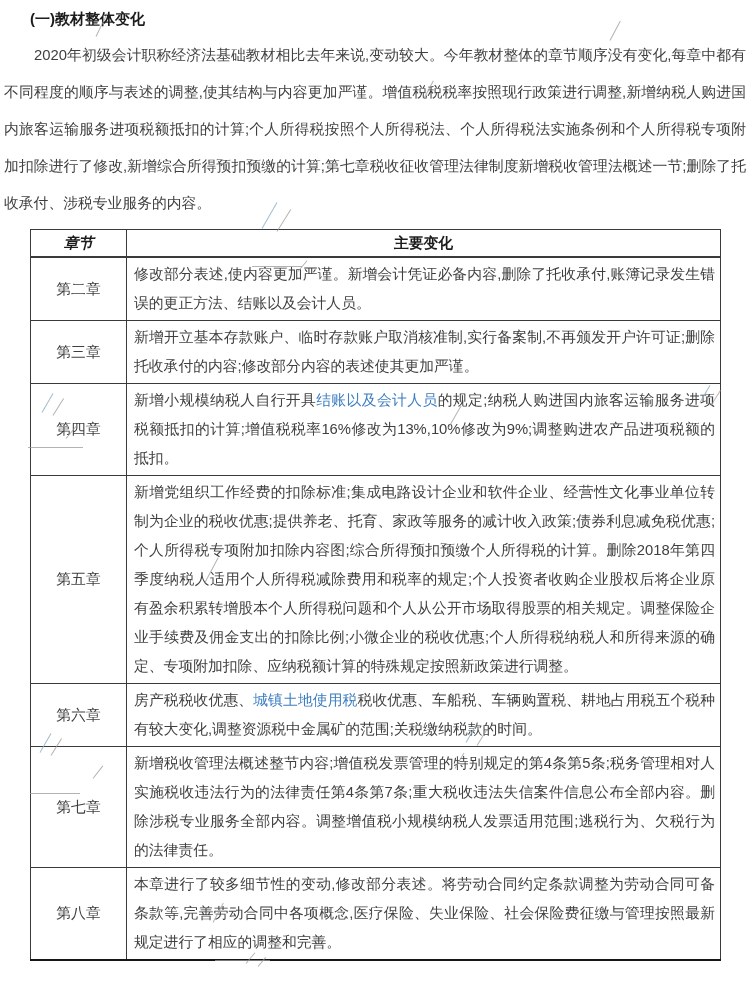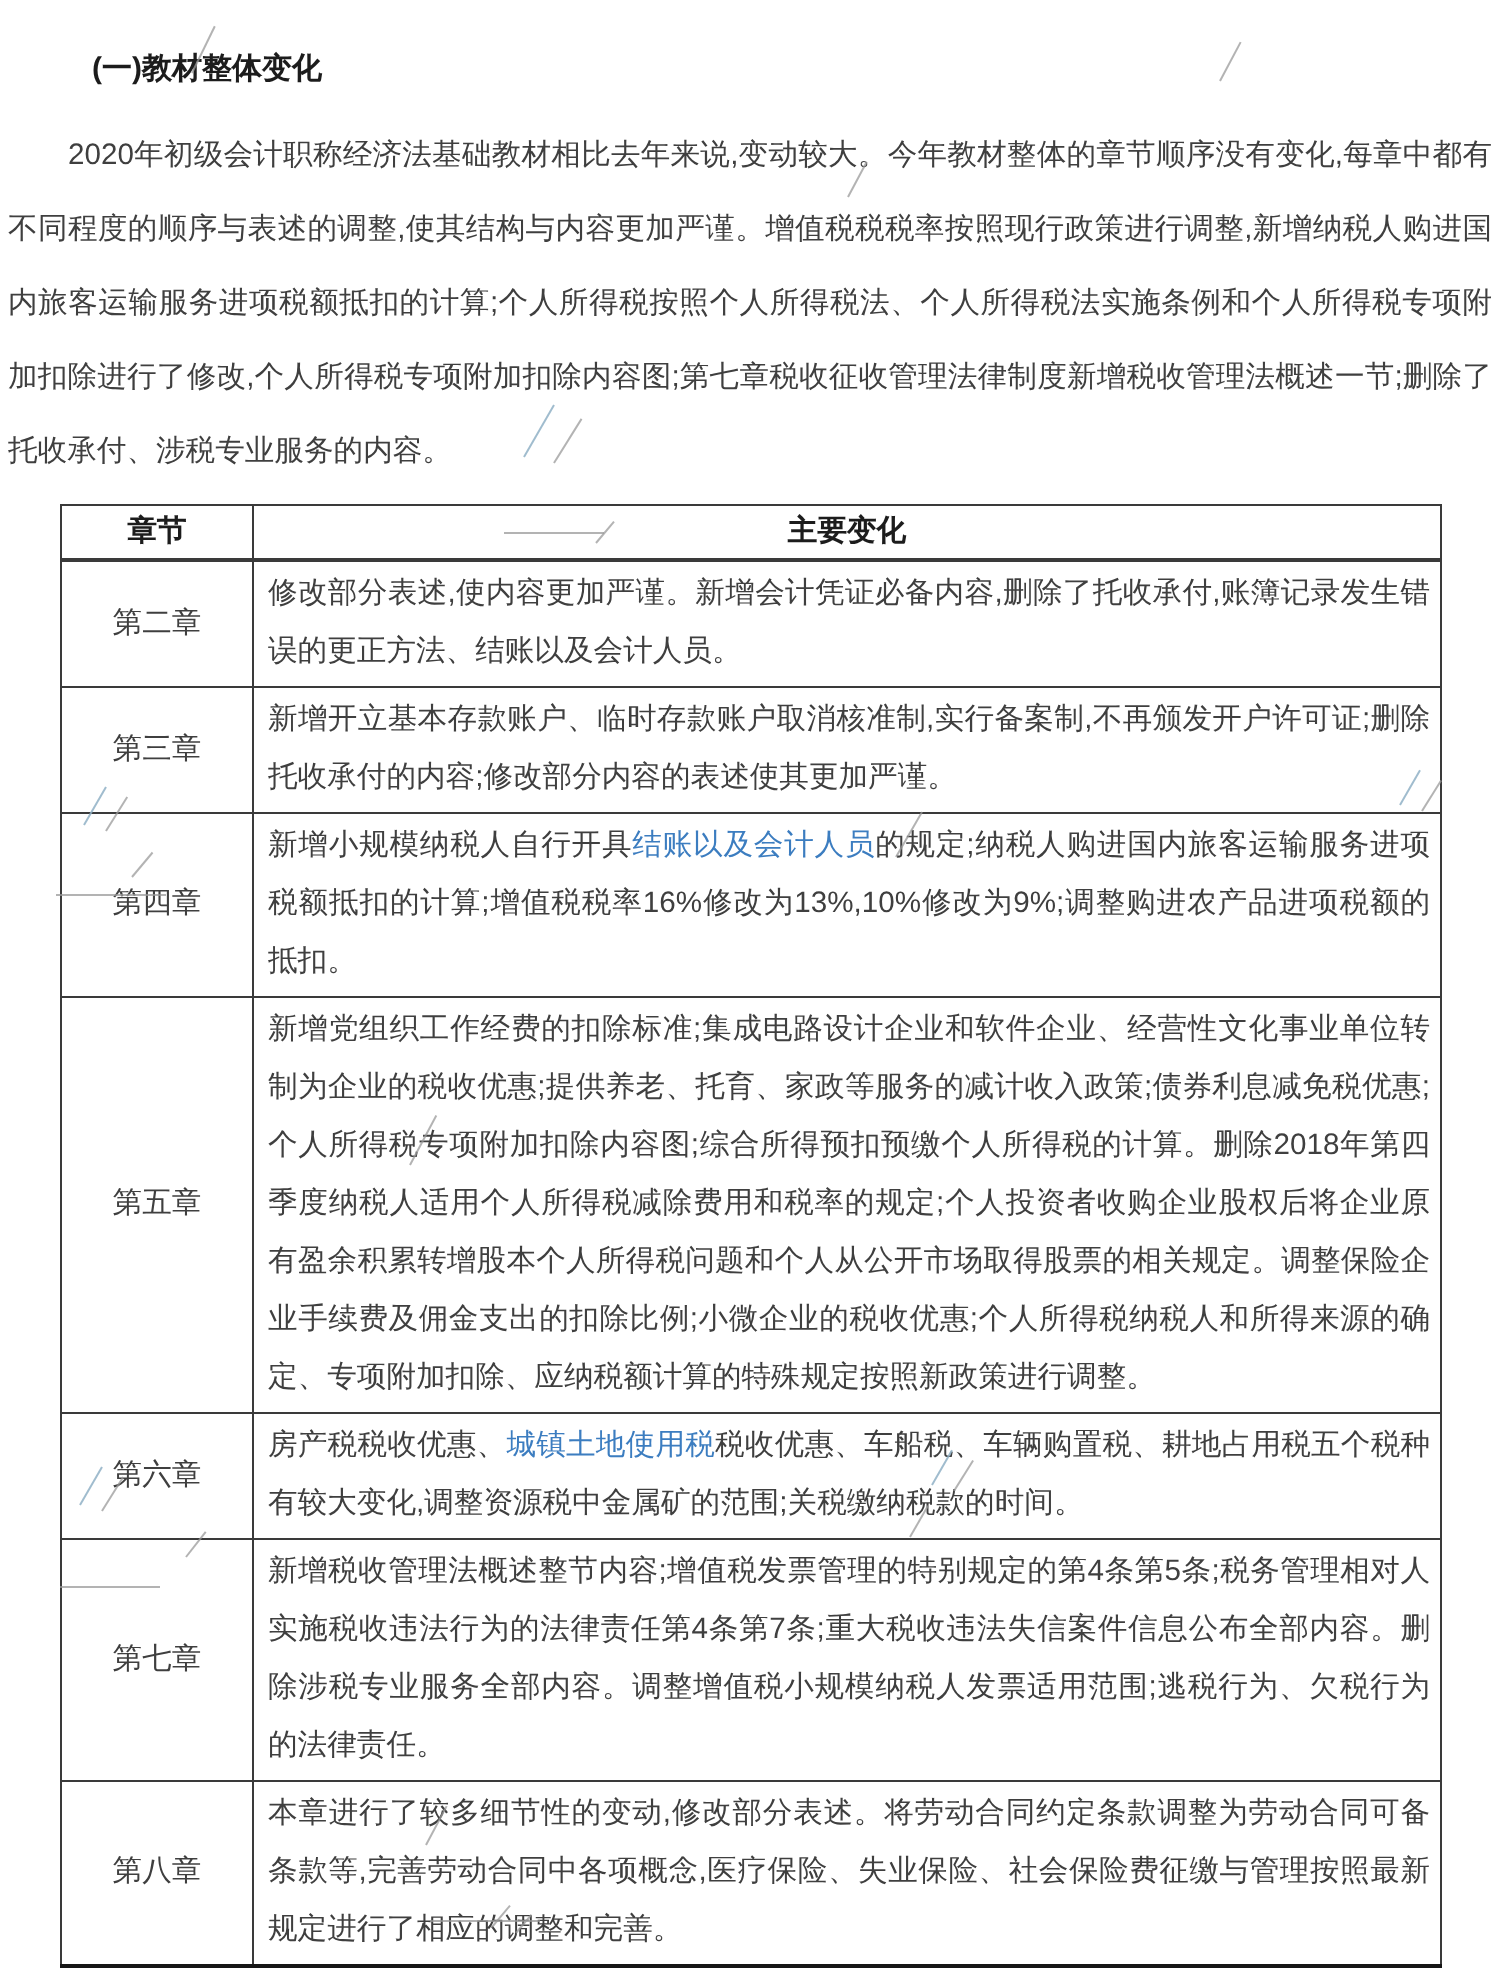--- a/index.html
+++ b/index.html
@@ -5,21 +5,21 @@
   html,body { margin:0; padding:0; background:#ffffff; }
   .page {
     position:relative;
     width:750px; height:991px;
     overflow:hidden;
     background:#ffffff;
     font-family:"Liberation Sans","DejaVu Sans",sans-serif;
     color:#3f3f3f;
   }
   .heading {
-    margin:16px;
+    margin:0;
     padding:10px 0 0 30px;
     font-size:15px;
     line-height:18px;
     font-weight:bold;
     color:#1c1c1c;
   }
   .heading.second { padding-top:13px; }
   .intro {
     margin:9px 4px 0 4px;
     font-size:14.8px;
@@ -39,21 +39,21 @@
     border:1px solid var(--border-color,#3a3a3a);
   }
   table.changes th {
     font-weight:bold;
     color:#1c1c1c;
     text-align:center;
     line-height:22px;
     padding:2px 4px;
     border-bottom-width:2px;
   }
-  table.changes th.col-chapter { width:87px; }
+  table.changes th.col-chapter { width:87px;font-style:italic; }
   td.chapter-cell {
     width:87px;
     text-align:center;
     vertical-align:middle;
     padding:2px 2px;
     line-height:29px;
   }
   td.change-cell {
     padding:2px 5px 2px 7px;
     line-height:29px;
@@ -76,21 +76,21 @@
   .scratch.g { background:#9a9a9a; opacity:.75; }
   .scratch.b { background:#8fb0c6; opacity:.85; }
 </style>
 </head>
 <body>
 
 <div class="page">
 
   <h3 class="heading">(一)教材整体变化</h3>
 
-  <p class="intro">2020年初级会计职称经济法基础教材相比去年来说,变动较大。今年教材整体的章节顺序没有变化,每章中都有不同程度的顺序与表述的调整,使其结构与内容更加严谨。增值税税税率按照现行政策进行调整,新增纳税人购进国内旅客运输服务进项税额抵扣的计算;个人所得税按照个人所得税法、个人所得税法实施条例和个人所得税专项附加扣除进行了修改,个人所得税专项附加扣除内容图;第七章税收征收管理法律制度新增税收管理法概述一节;删除了托收承付、涉税专业服务的内容。</p>
+  <p class="intro">2020年初级会计职称经济法基础教材相比去年来说,变动较大。今年教材整体的章节顺序没有变化,每章中都有不同程度的顺序与表述的调整,使其结构与内容更加严谨。增值税税税率按照现行政策进行调整,新增纳税人购进国内旅客运输服务进项税额抵扣的计算;个人所得税按照个人所得税法、个人所得税法实施条例和个人所得税专项附加扣除进行了修改,新增综合所得预扣预缴的计算;第七章税收征收管理法律制度新增税收管理法概述一节;删除了托收承付、涉税专业服务的内容。</p>
 
 
   <table class="changes">
     <thead>
       <tr>
         <th class="col-chapter">章节</th>
         <th class="col-changes">主要变化</th>
       </tr>
     </thead>
     <tbody>

